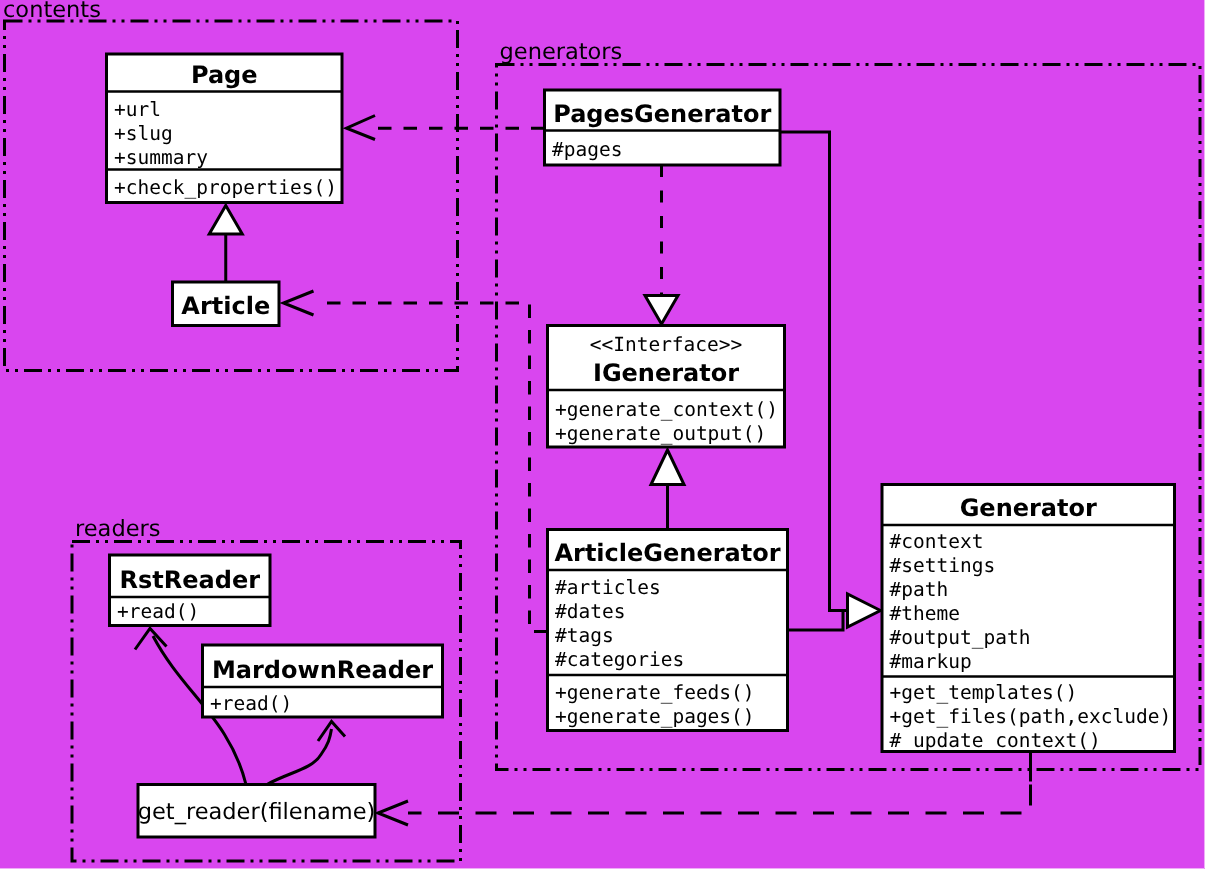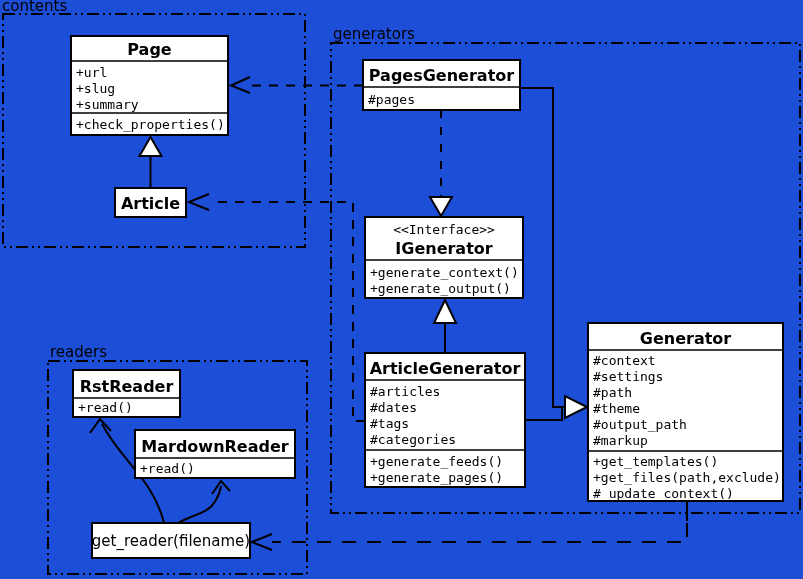--- a/index.html
+++ b/index.html
@@ -1,16 +1,16 @@
 <!DOCTYPE html>
 <html><head>
 <meta charset="utf-8">
 <style>
   html,body{margin:0;padding:0;background:#ffffff;}
-  .stage{position:relative;width:803px;height:579px;background:#1d4ed8;overflow:hidden;}
+  .stage{position:relative;width:803px;height:579px;background:#d946ef;overflow:hidden;}
   svg{display:block;}
   
   .pkg{fill:none;stroke:#000;stroke-width:2;stroke-dasharray:12 4 2 4 2 4;}
   .pkg-label{font:15px "DejaVu Sans","Liberation Sans",sans-serif;fill:#000;}
   
   .box{fill:#ffffff;stroke:#000;stroke-width:2;}
   .divline{stroke:#000;stroke-width:1.6;}
   .title{font:bold 16px "DejaVu Sans","Liberation Sans",sans-serif;fill:#000;text-anchor:middle;}
   .mono{font:13px "DejaVu Sans Mono","Liberation Mono",monospace;fill:#000;}
   .monoC{font:13px "DejaVu Sans Mono","Liberation Mono",monospace;fill:#000;text-anchor:middle;}

